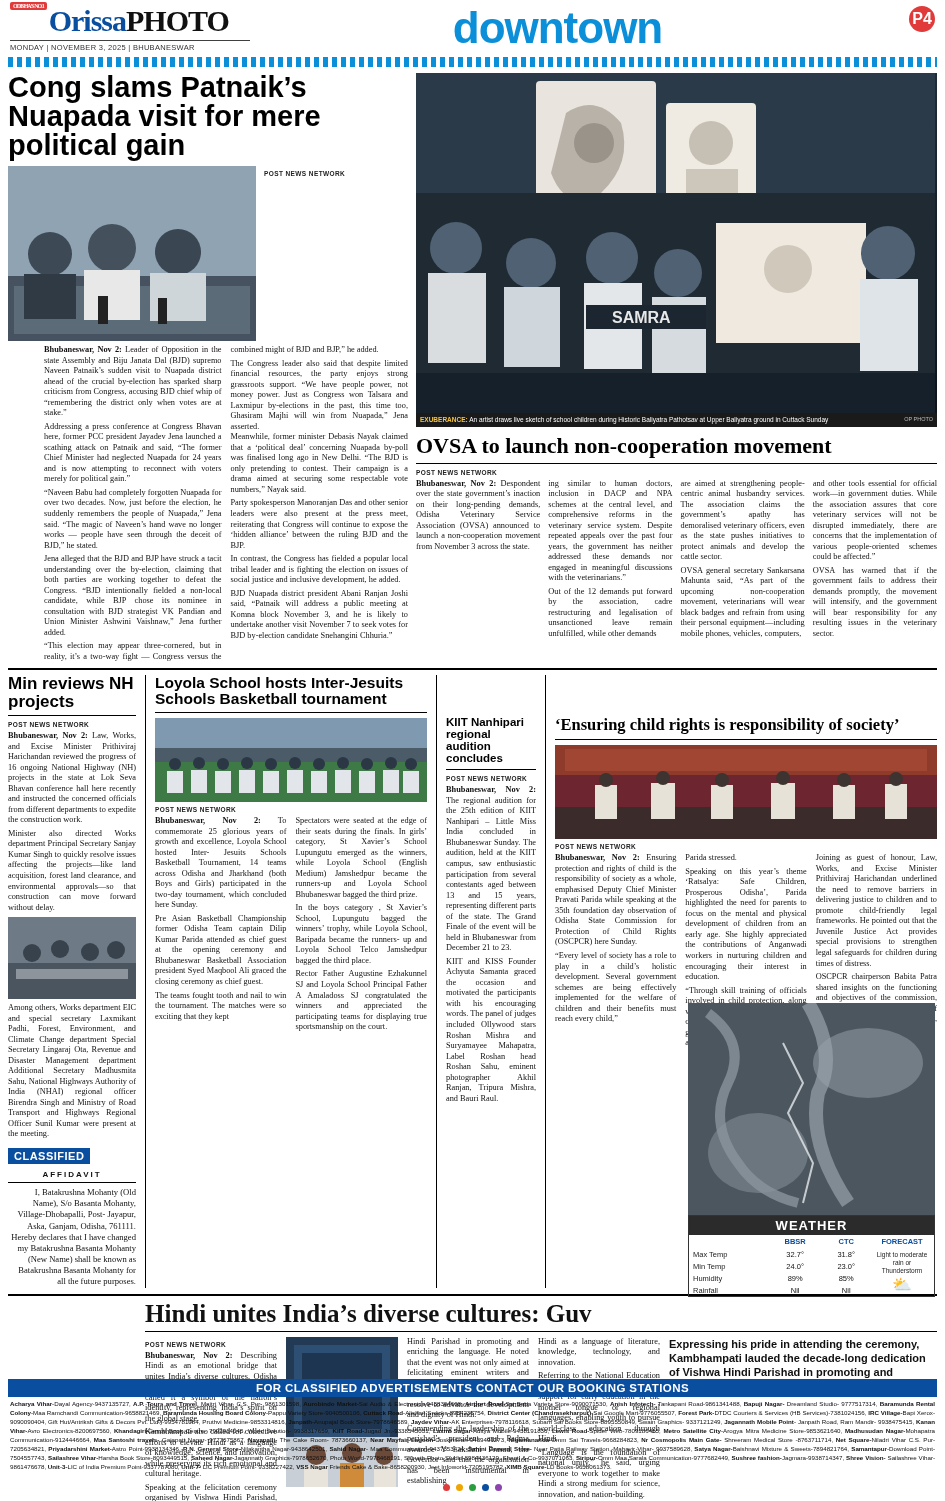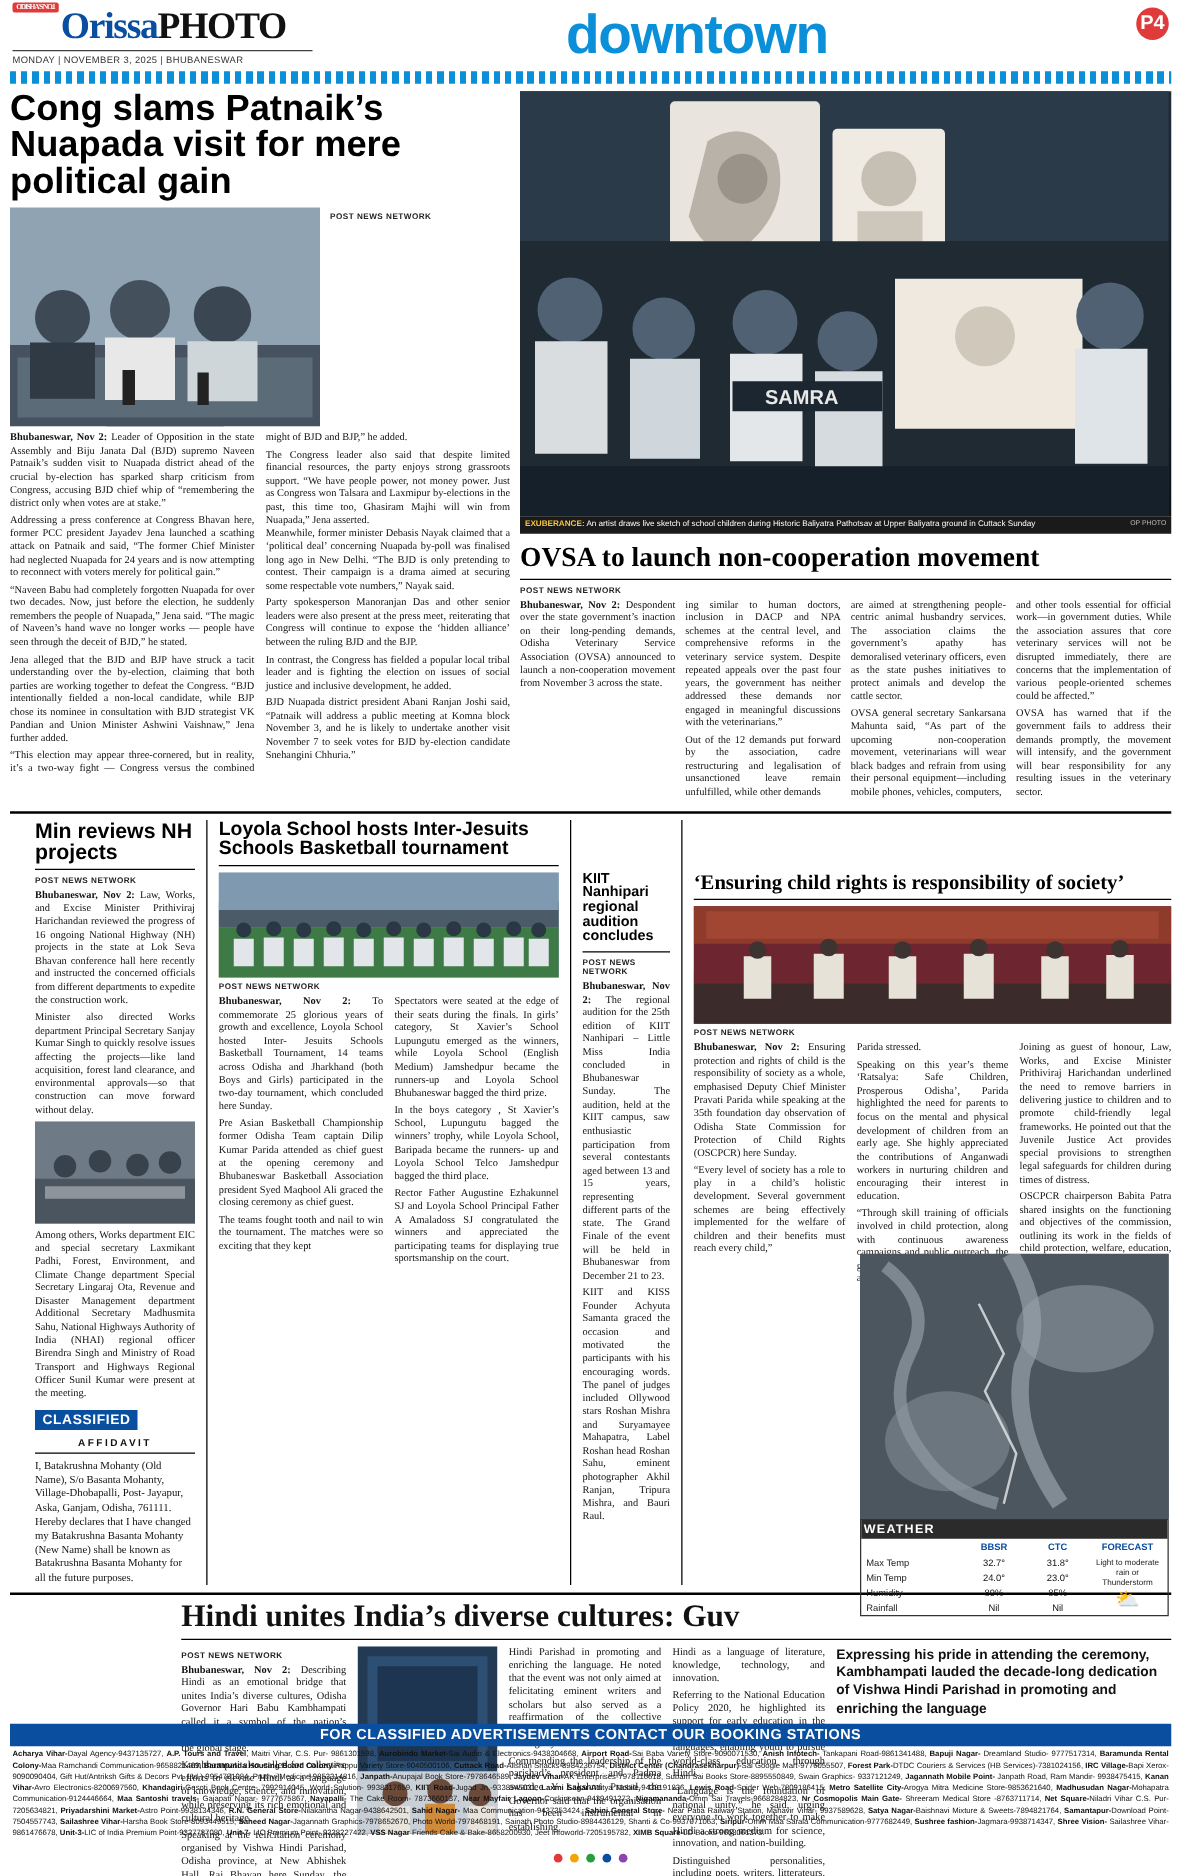--- a/index.html
+++ b/index.html
@@ -58,21 +58,21 @@
   
   .vrule { border-left:1px solid #000; }
   .section-rule { border-top:2px solid #000; margin:6px 0 5px 0; }
 
   
   .classified-badge { background:#0a4ea0; color:#fff; font-family:"Liberation Sans", sans-serif; font-weight:bold; font-size:11px; letter-spacing:0.5px; padding:2px 6px; display:inline-block; }
   .affidavit { font-family:"Liberation Sans", sans-serif; font-weight:bold; font-size:8px; letter-spacing:2px; text-align:center; border-bottom:1px solid #000; padding:3px 0; margin:3px 0 4px 0;}
 
   
   .weather-box { border:1px solid #333; }
-  .weather-title { background:#2b2b2b; color:#fff; text-align:left; font-family:"Liberation Sans", sans-serif; font-weight:bold; font-size:10px; letter-spacing:1px; padding:2px; }
+  .weather-title { background:#2b2b2b; color:#fff; text-align:center; font-family:"Liberation Sans", sans-serif; font-weight:bold; font-size:13px; letter-spacing:1px; padding:2px; }
   table.wx { width:100%; border-collapse:collapse; font-family:"Liberation Sans", sans-serif; font-size:7.5px; }
   table.wx th { font-weight:bold; color:#0a4ea0; font-size:7.5px; padding:2px 4px; text-align:center; }
   table.wx td { padding:1.5px 4px; }
   table.wx td.lbl { text-align:left; color:#222; }
   table.wx td.val { text-align:center; }
   .fc { font-size:6.5px; line-height:1.2; color:#222; }
 
   
   .adband-title { background:#0a4ea0; color:#fff; text-align:center; font-family:"Liberation Sans", sans-serif; font-weight:bold; font-size:11.5px; letter-spacing:0.4px; padding:3px 0; }
   .adband-body { font-family:"Liberation Sans", sans-serif; font-size:6.2px; line-height:1.45; text-align:justify; color:#111; padding:3px 2px 2px 2px; }
@@ -119,21 +119,21 @@
                 <rect x="142" y="107" width="56" height="48" fill="#cfd6da"></rect>
               <rect x="90" y="130" width="10" height="28" fill="#222"></rect>
                 <rect x="150" y="132" width="9" height="26" fill="#222"></rect>
             </svg>
           </div>
         </div>
         <div style="flex:1;">
           <div class="byline">POST NEWS NETWORK</div>
         </div>
       </div>
-      <div class="two-col body" style="margin-top:4px;">
+      <div class="two-col body" style="margin-top:4px;margin-left:36px;">
         <div id="lead-col1">
             <p><b>Bhubaneswar, Nov 2:</b> Leader of Opposition in the state Assembly and Biju Janata Dal (BJD) supremo Naveen Patnaik’s sudden visit to Nuapada district ahead of the crucial by-election has sparked sharp criticism from Congress, accusing BJD chief whip of “remembering the district only when votes are at stake.”</p>
             <p>Addressing a press conference at Congress Bhavan here, former PCC president Jayadev Jena launched a scathing attack on Patnaik and said, “The former Chief Minister had neglected Nuapada for 24 years and is now attempting to reconnect with voters merely for political gain.”</p>
             <p>“Naveen Babu had completely forgotten Nuapada for over two decades. Now, just before the election, he suddenly remembers the people of Nuapada,” Jena said. “The magic of Naveen’s hand wave no longer works — people have seen through the deceit of BJD,” he stated.</p>
             <p>Jena alleged that the BJD and BJP have struck a tacit understanding over the by-election, claiming that both parties are working together to defeat the Congress. “BJD intentionally fielded a non-local candidate, while BJP chose its nominee in consultation with BJD strategist VK Pandian and Union Minister Ashwini Vaishnaw,” Jena further added.</p>
             <p>“This election may appear three-cornered, but in reality, it’s a two-way fight — Congress versus the combined might of BJD and BJP,” he added.</p>
             <p>The Congress leader also said that despite limited financial resources, the party enjoys strong grassroots support. “We have people power, not money power. Just as Congress won Talsara and Laxmipur by-elections in the past, this time too, Ghasiram Majhi will win from Nuapada,” Jena asserted.</p>
           </div>
         <div id="lead-col2">
             <p>Meanwhile, former minister Debasis Nayak claimed that a ‘political deal’ concerning Nuapada by-poll was finalised long ago in New Delhi. “The BJD is only pretending to contest. Their campaign is a drama aimed at securing some respectable vote numbers,” Nayak said.</p>
@@ -199,21 +199,21 @@
         <div style="flex:1" id="ovsa-3">
             <p>and other tools essential for official work—in government duties. While the association assures that core veterinary services will not be disrupted immediately, there are concerns that the implementation of various people-oriented schemes could be affected.”</p>
             <p>OVSA has warned that if the government fails to address their demands promptly, the movement will intensify, and the government will bear responsibility for any resulting issues in the veterinary sector.</p>
           </div>
       </div>
     </div>
   </div>
 
   <div class="section-rule"></div>
 
-  <div style="display:flex; gap:9px;margin-left:20px;">
+  <div style="display:flex; gap:9px;">
 
     <div style="width:128px;">
       <div class="hl" style="font-size:17px;">Min reviews NH projects</div>
       <hr class="thin">
       <div class="byline">POST NEWS NETWORK</div>
       <div class="body" id="nh-body">
           <p><b>Bhubaneswar, Nov 2:</b> Law, Works, and Excise Minister Prithiviraj Harichandan reviewed the progress of 16 ongoing National Highway (NH) projects in the state at Lok Seva Bhavan conference hall here recently and instructed the concerned officials from different departments to expedite the construction work.</p>
           <p>Minister also directed Works department Principal Secretary Sanjay Kumar Singh to quickly resolve issues affecting the projects—like land acquisition, forest land clearance, and environmental approvals—so that construction can move forward without delay.</p>
         </div>
       <div class="photo" style="height:82px; margin:4px 0;">
@@ -227,21 +227,21 @@
             <circle cx="108" cy="33" r="9" fill="#37424c"></circle>
         </svg>
       </div>
       <div class="body" id="nh-body2">
           <p>Among others, Works department EIC and special secretary Laxmikant Padhi, Forest, Environment, and Climate Change department Special Secretary Lingaraj Ota, Revenue and Disaster Management department Additional Secretary Madhusmita Sahu, National Highways Authority of India (NHAI) regional officer Birendra Singh and Ministry of Road Transport and Highways Regional Officer Sunil Kumar were present at the meeting.</p>
         </div>
 
       <div style="margin-top:6px;">
         <div class="classified-badge">CLASSIFIED</div>
         <div class="affidavit">AFFIDAVIT</div>
-        <div style="font-size:8.6px; line-height:1.3; text-align:left;">I, Batakrushna Mohanty (Old Name), S/o Basanta Mohanty, Village-Dhobapalli, Post- Jayapur, Aska, Ganjam, Odisha, 761111. Hereby declares that I have changed my Batakrushna Basanta Mohanty (New Name) shall be known as Batakrushna Basanta Mohanty for all the future purposes.</div>
+        <div style="font-size:8.6px; line-height:1.3; text-align:right;">I, Batakrushna Mohanty (Old Name), S/o Basanta Mohanty, Village-Dhobapalli, Post- Jayapur, Aska, Ganjam, Odisha, 761111. Hereby declares that I have changed my Batakrushna Basanta Mohanty (New Name) shall be known as Batakrushna Basanta Mohanty for all the future purposes.</div>
       </div>
     </div>
 
     <div class="vrule" style="width:1px;"></div>
 
     <div style="width:272px;">
       <div class="hl" style="font-size:15.5px;">Loyola School hosts Inter-Jesuits Schools Basketball tournament</div>
       <hr class="thin">
       <div class="photo ph-grass" style="height:84px; margin:3px 0;">
         <svg width="272" height="84" viewBox="0 0 272 84" style="display:block">

